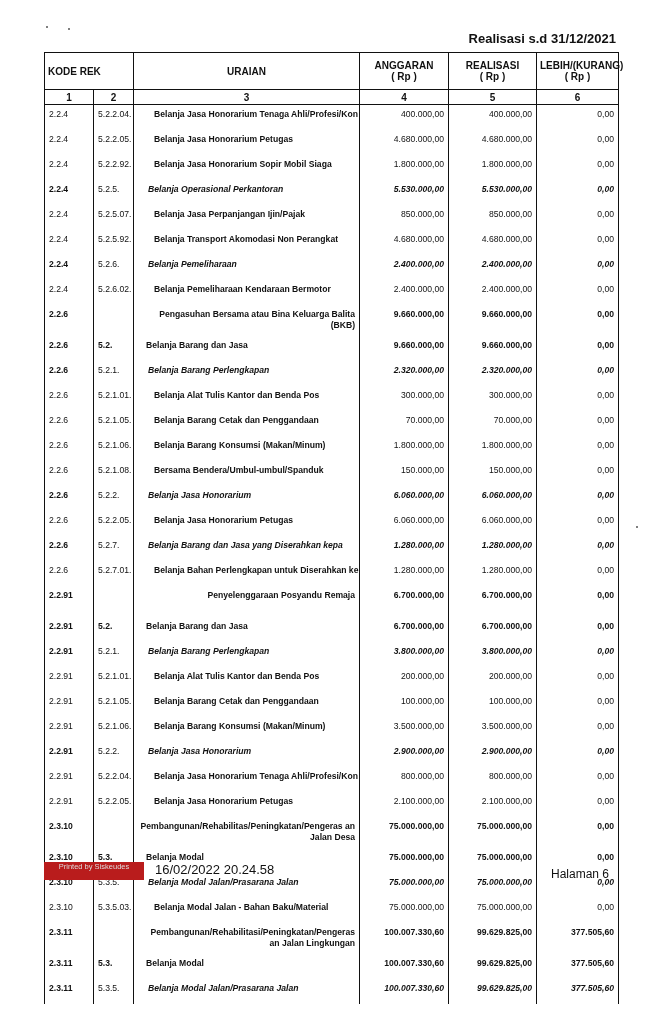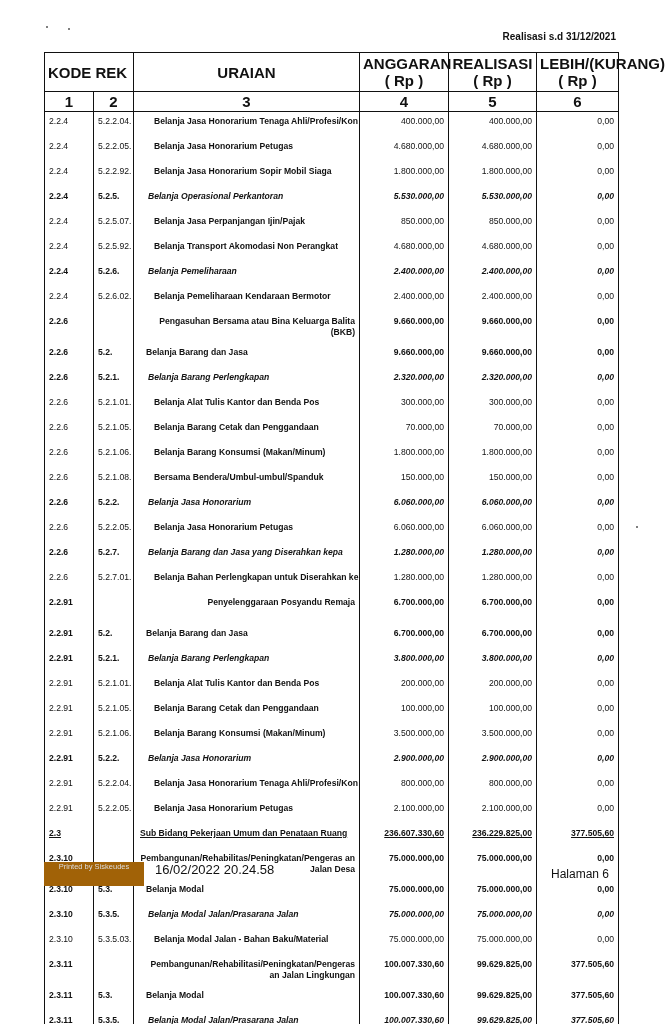--- a/index.html
+++ b/index.html
@@ -1,44 +1,44 @@
 <!DOCTYPE html>
 <html><head>
 <meta charset="utf-8">
 <style>
   html, body { margin:0; padding:0; background:#ffffff; }
   body { width:672px; height:1024px; position:relative; overflow:hidden;
          font-family:"Liberation Sans", sans-serif; color:#111; }
   .dot { position:absolute; width:2px; height:2px; background:#555; border-radius:1px; }
-  .title { position:absolute; top:31px; right:56px; font-size:10px; font-weight:bold; }
+  .title { position:absolute; top:31px; right:56px; font-size:13px; font-weight:bold; }
   table.rep { position:absolute; left:44px; top:52px; width:574px; border-collapse:collapse;
               table-layout:fixed; font-size:8.6px; }
   table.rep col.c1 { width:49px; } table.rep col.c2 { width:40px; }
   table.rep col.c3 { width:226px; } table.rep col.c4 { width:89px; }
   table.rep col.c5 { width:88px; } table.rep col.c6 { width:82px; }
-  table.rep th { border:1.6px solid #111; font-weight:bold; font-size:15px; padding:2px 3px; }
+  table.rep th { border:1.6px solid #111; font-weight:bold; font-size:10px; padding:2px 3px; }
   table.rep th.hd { height:32px; }
   table.rep th.num { height:12px; padding:1px; }
   table.rep td { border-left:1.6px solid #111; border-right:1.6px solid #111; padding:0 4px;
                  vertical-align:top; height:21px; line-height:11px; padding-top:4px; }
   table.rep td.amt { text-align:right; }
   tr.tall td { height:27px; }
   tr.grp td { font-weight:bold; }
   tr.grp td.k1 { font-weight:bold; }
   tr.sub td.k1, tr.sub td.amt, tr.sub td.ur { font-weight:bold; font-style:italic; }
   tr.sub td.k1 { font-style:normal; }
-  tr.sub td.k2 { font-weight:bold;margin-top:8px; }
+  tr.sub td.k2 { font-weight:normal;margin-top:8px; }
   tr.major td { font-weight:bold; }
   tr.major td.ur, tr.major td.amt, tr.major td.k1 { text-decoration:underline; }
   td.ur { white-space:nowrap; overflow:hidden; }
   td.ur.wrap { white-space:normal;text-align:right; }
   .i0 { padding-left:6px !important; } .i1 { padding-left:12px !important; }
   .i2 { padding-left:14px !important; } .i3 { padding-left:20px !important;font-weight:bold; }
-  .footer-badge { position:absolute; left:44px; top:862px; width:100px; height:24px;
-                  background:#a16207; color:#ddd; font-size:7.5px; text-align:center; line-height:10px; }
+  .footer-badge { position:absolute; left:44px; top:862px; width:100px; height:18px;
+                  background:#b91c1c; color:#ddd; font-size:7.5px; text-align:center; line-height:10px; }
   .footer-date { position:absolute; left:155px; top:862px; font-size:13px; }
   .footer-page { position:absolute; left:551px; top:867px; font-size:12px; }
 </style>
 </head>
 <body>
 
 <div class="dot" style="left:46px;top:26px;"></div>
 <div class="dot" style="left:68px;top:28px;"></div>
 <div class="dot" style="left:636px;top:526px;"></div>
 
@@ -297,28 +297,20 @@
         <td class="amt">0,00</td>
       </tr>
       <tr class="">
         <td class="k1">2.2.91</td>
         <td class="k2">5.2.2.05.</td>
         <td class="ur i3">Belanja Jasa Honorarium Petugas</td>
         <td class="amt">2.100.000,00</td>
         <td class="amt">2.100.000,00</td>
         <td class="amt">0,00</td>
       </tr>
-      <tr class="major">
-        <td class="k1">2.3</td>
-        <td class="k2"></td>
-        <td class="ur i0">Sub Bidang Pekerjaan Umum dan Penataan Ruang</td>
-        <td class="amt">236.607.330,60</td>
-        <td class="amt">236.229.825,00</td>
-        <td class="amt">377.505,60</td>
-      </tr>
       <tr class="grp tall">
         <td class="k1">2.3.10</td>
         <td class="k2"></td>
         <td class="ur i0 wrap">Pembangunan/Rehabilitas/Peningkatan/Pengeras an Jalan Desa</td>
         <td class="amt">75.000.000,00</td>
         <td class="amt">75.000.000,00</td>
         <td class="amt">0,00</td>
       </tr>
       <tr class="grp">
         <td class="k1">2.3.10</td>

